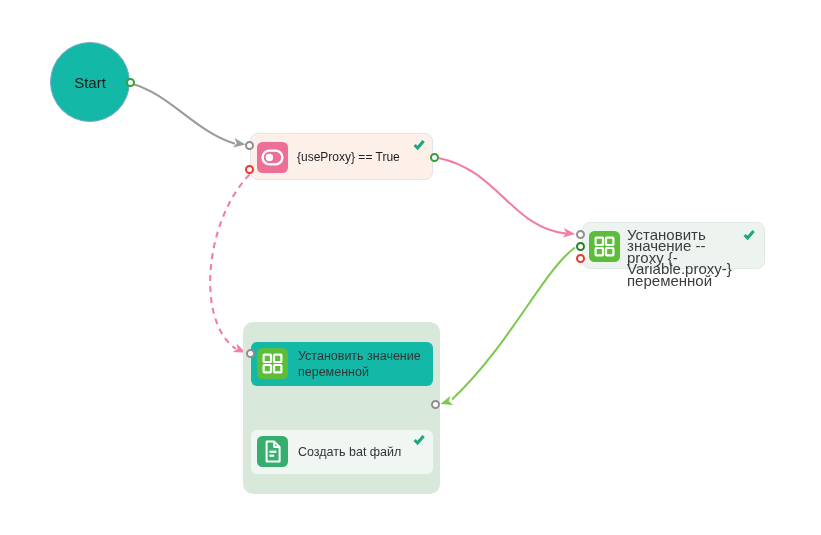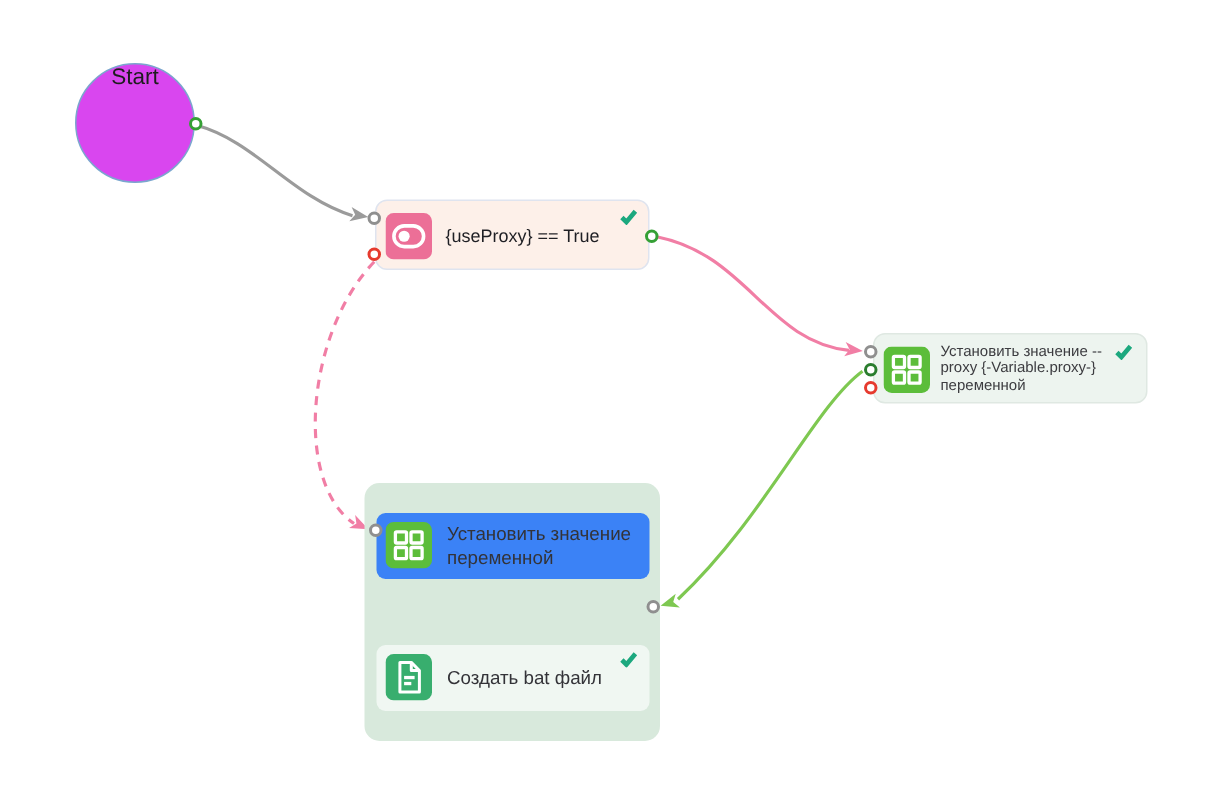--- a/index.html
+++ b/index.html
@@ -3,44 +3,44 @@
 <meta charset="utf-8">
 <style>
   * { margin:0; padding:0; box-sizing:border-box; }
   html,body { width:821px; height:535px; background:#ffffff; overflow:hidden;
               font-family:"Liberation Sans", sans-serif; }
   #canvas { position:relative; width:821px; height:535px; background:#ffffff; }
   #edge-layer { position:absolute; left:0; top:0; width:821px; height:535px; z-index:1; }
 
   
   .start-node { position:absolute; left:50px; top:42px; width:80px; height:80px;
-    background:#d946ef; border:1px solid #7ba6ce; border-radius:50%;
-    display:flex; justify-content:center; z-index:2; }
+    background:#14b8a6; border:1px solid #7ba6ce; border-radius:50%;
+    display:flex; align-items:center; justify-content:center; z-index:2; }
   .start-node .label { font-size:15px; color:#1d1d1d; }
 
   
   .node { position:absolute; border-radius:8px; z-index:2; }
   .node-condition { left:250px; top:133px; width:183px; height:47px;
     background:#fdf0e9; border:1px solid #dfe4ef; }
   .node-setproxy { left:582px; top:222px; width:183px; height:47px;
     background:#edf4ef; border:1px solid #dfe8e2; }
   .node .icon { position:absolute; left:6px; top:8px; width:31px; height:31px; }
   .node-condition .label { position:absolute; left:46px; top:0; height:45px;
     display:flex; align-items:center; font-size:12px; color:#1f1f24; }
   .node-setproxy .label { position:absolute; left:44px; top:6px; width:130px;
-    font-size:10px; line-height:11.4px; color:#3c3c40; white-space:pre-line; }
+    font-size:15px; line-height:11.4px; color:#3c3c40; white-space:pre-line; }
   .check { position:absolute; width:12px; height:11px; }
   .node-condition .check { right:7px; top:5px; }
   .node-setproxy .check { right:9px; top:6px; }
 
   
   .group { position:absolute; left:243px; top:322px; width:197px; height:172px;
     background:#d8e9dc; border-radius:10px; z-index:2; }
   .card { position:absolute; left:8px; width:182px; height:44px; border-radius:6px; }
-  .card-setvar  { top:20px;  background:#3b82f6; }
+  .card-setvar  { top:20px;  background:#14b8a6; }
   .card-makebat { top:69px;  background:#f0f7f2;margin-top:39px; }
   .card-runprog { top:118px; background:#fdede8; }
   .card .icon { position:absolute; left:6px; top:6px; width:31px; height:31px; }
   .card .label { position:absolute; left:47px; top:0; height:44px; width:130px;
     display:flex; align-items:center; font-size:12.5px; line-height:16.5px;
     color:#333338; white-space:pre-line; }
   .card .check { right:8px; top:4px; }
 
   
   .port { position:absolute; width:9px; height:9px; border-radius:50%;

